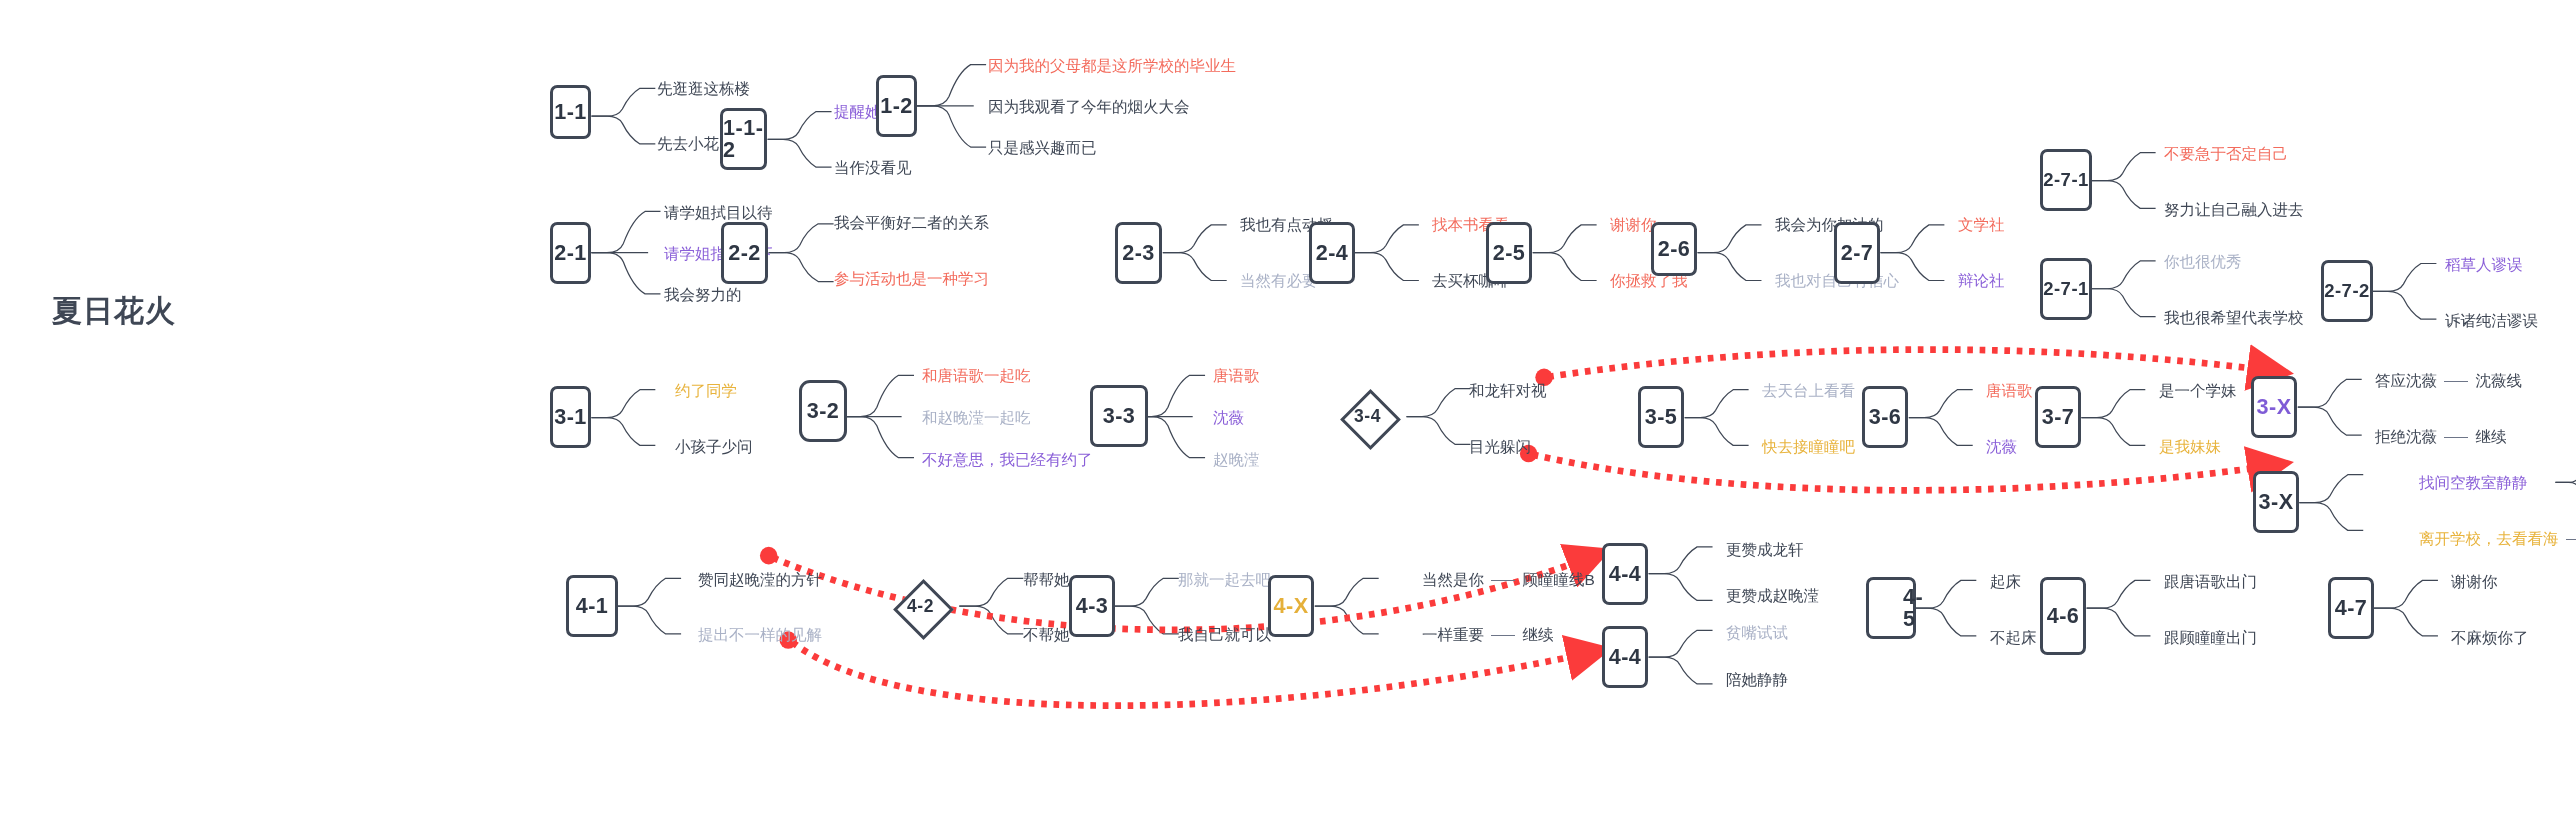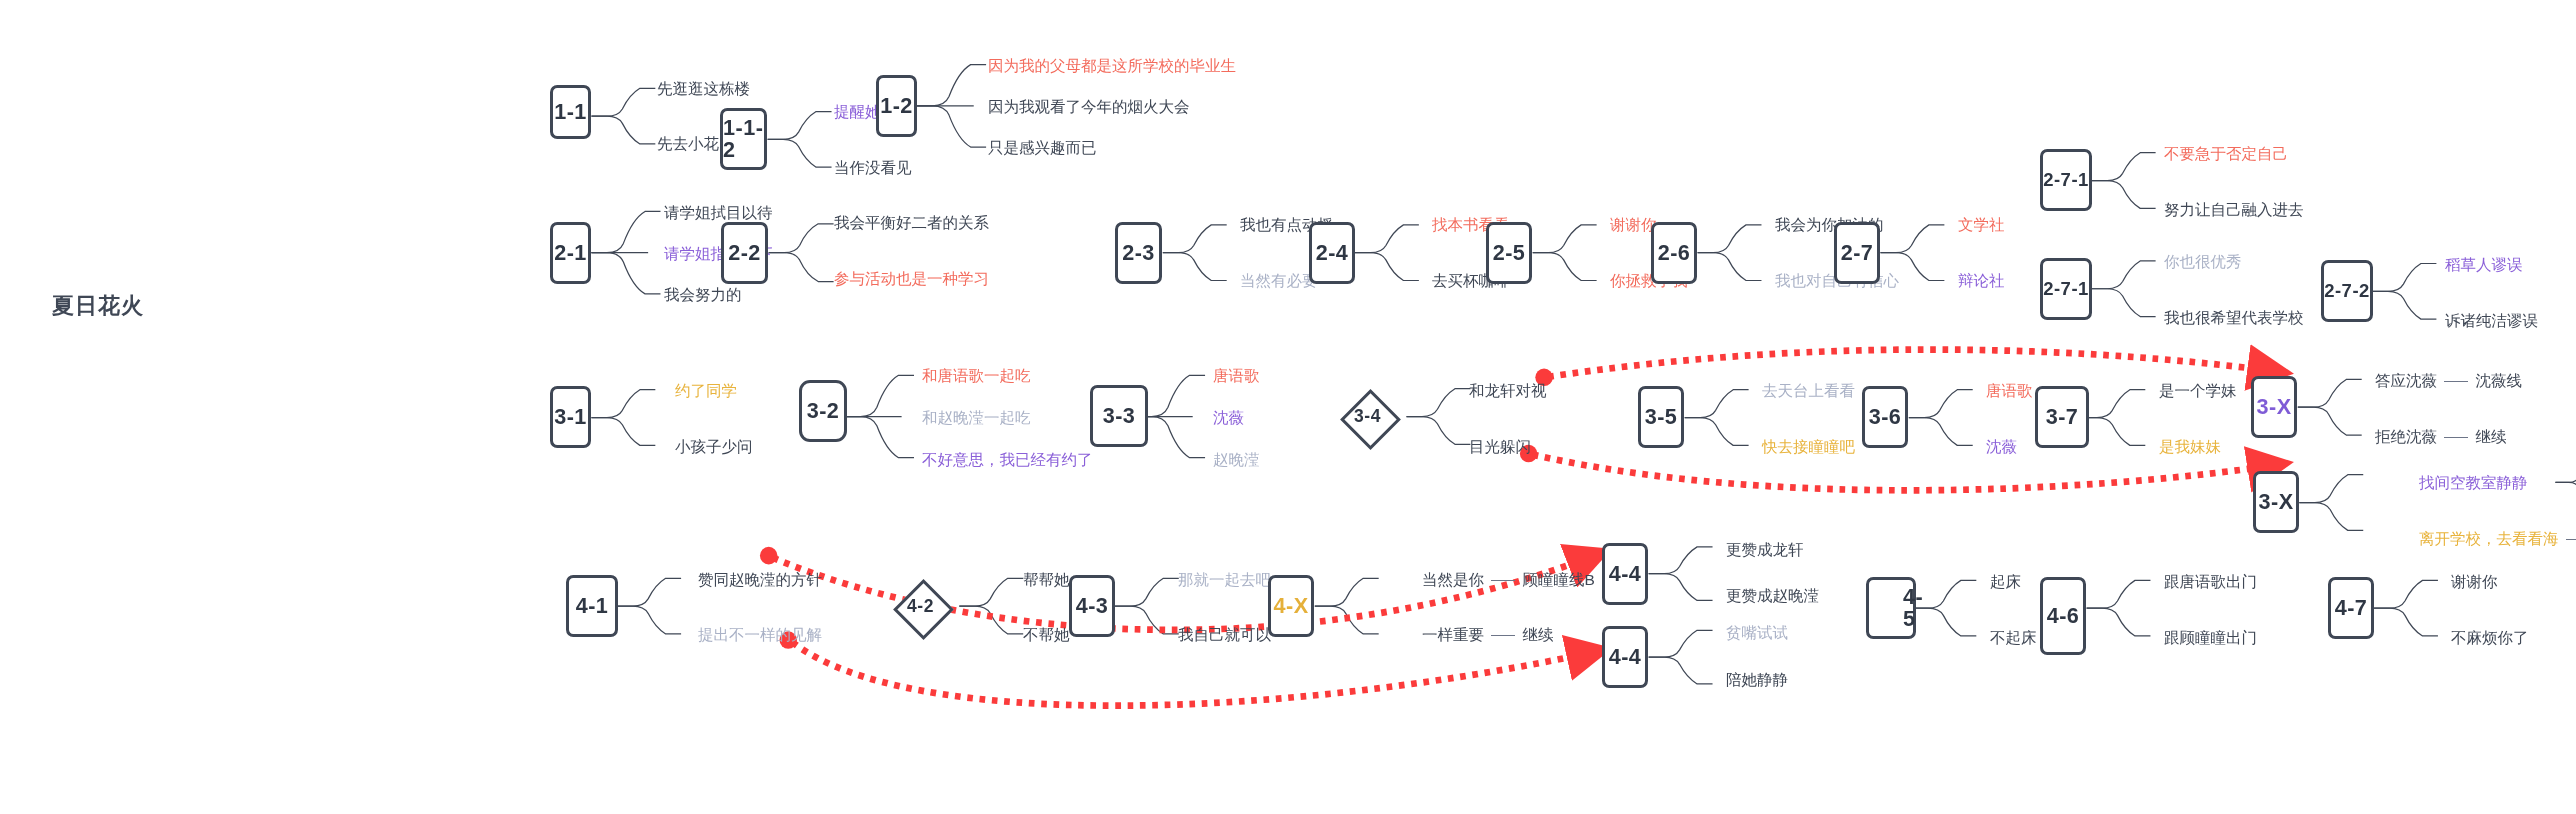--- a/index.html
+++ b/index.html
@@ -6,21 +6,21 @@
   html,body{margin:0;padding:0;background:#ffffff;}
   body{
     font-family:"Liberation Sans","DejaVu Sans",sans-serif;
     width:3541px;height:815px;position:relative;overflow:hidden;
     color:#3f4755;
   }
   #canvas{position:absolute;left:0;top:0;width:3541px;height:815px;}
   svg#wires{position:absolute;left:0;top:0;width:3541px;height:815px;pointer-events:none;}
 
   .title{
-    position:absolute;font-size:22px;font-weight:700;color:#3f4755;
+    position:absolute;font-size:30px;font-weight:700;color:#3f4755;
     letter-spacing:1px;white-space:nowrap;
   }
 
   
   .node{
     position:absolute;box-sizing:border-box;
     border:3.6px solid #3f4755;border-radius:7.2px;background:#ffffff;
     display:flex;align-items:center;justify-content:center;
     font-weight:700;font-size:21.6px;color:#2f3744;letter-spacing:0.5px;
     line-height:1;
@@ -235,21 +235,21 @@
   <div class="leaf c-gray" style="left:1240px;top:272px;">当然有必要</div>
 
   <div class="node" style="left:1309px;top:222px;width:46px;height:62px;">2-4</div>
   <div class="leaf c-red" style="left:1432px;top:216px;">找本书看看</div>
   <div class="leaf c-dark" style="left:1432px;top:272px;">去买杯咖啡</div>
 
   <div class="node" style="left:1486px;top:222px;width:46px;height:62px;">2-5</div>
   <div class="leaf c-red" style="left:1610px;top:216px;">谢谢你</div>
   <div class="leaf c-red" style="left:1610px;top:272px;">你拯救了我</div>
 
-  <div class="node" style="left:1651px;top:222px;width:46px;height:62px;">2-6</div>
+  <div class="node" style="left:1651px;top:222px;width:46px;height:54px;">2-6</div>
   <div class="leaf c-dark" style="left:1775px;top:216px;">我会为你加油的</div>
   <div class="leaf c-gray" style="left:1775px;top:272px;">我也对自己有信心</div>
 
   <div class="node" style="left:1834px;top:222px;width:46px;height:62px;">2-7</div>
   <div class="leaf c-red" style="left:1958px;top:216px;">文学社</div>
   <div class="leaf c-purple" style="left:1958px;top:272px;">辩论社</div>
 
   <div class="node small" style="left:2040px;top:149px;width:52px;height:62px;">2-7-1</div>
   <div class="leaf c-red" style="left:2164px;top:145px;">不要急于否定自己</div>
   <div class="leaf c-dark" style="left:2164px;top:201px;">努力让自己融入进去</div>
@@ -284,21 +284,21 @@
   <div class="leaf c-dark" style="left:1469px;top:438px;">目光躲闪</div>
 
   <div class="node" style="left:1638px;top:386px;width:46px;height:62px;">3-5</div>
   <div class="leaf c-gray" style="left:1762px;top:382px;">去天台上看看</div>
   <div class="leaf c-gold" style="left:1762px;top:438px;">快去接瞳瞳吧</div>
 
   <div class="node" style="left:1862px;top:386px;width:46px;height:62px;">3-6</div>
   <div class="leaf c-red" style="left:1986px;top:382px;">唐语歌</div>
   <div class="leaf c-purple" style="left:1986px;top:438px;">沈薇</div>
 
-  <div class="node" style="left:2035px;top:386px;width:54px;height:62px;">3-7</div>
+  <div class="node" style="left:2035px;top:386px;width:46px;height:62px;">3-7</div>
   <div class="leaf c-dark" style="left:2159px;top:382px;">是一个学妹</div>
   <div class="leaf c-gold" style="left:2159px;top:438px;">是我妹妹</div>
 
   <div class="node accent-purple" style="left:2251px;top:376px;width:46px;height:62px;">3-X</div>
   <div class="leaf" style="left:2375px;top:372px;">
     <span class="c-dark">答应沈薇</span><span class="dash"></span><span class="c-dark">沈薇线</span>
   </div>
   <div class="leaf" style="left:2375px;top:428px;">
     <span class="c-dark">拒绝沈薇</span><span class="dash"></span><span class="c-dark">继续</span>
   </div>

